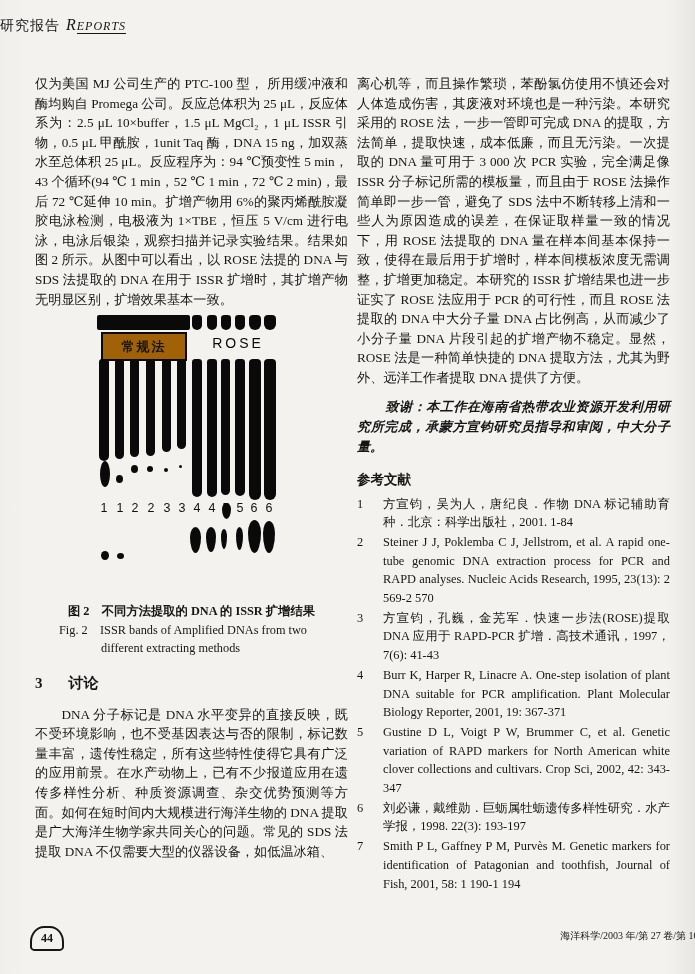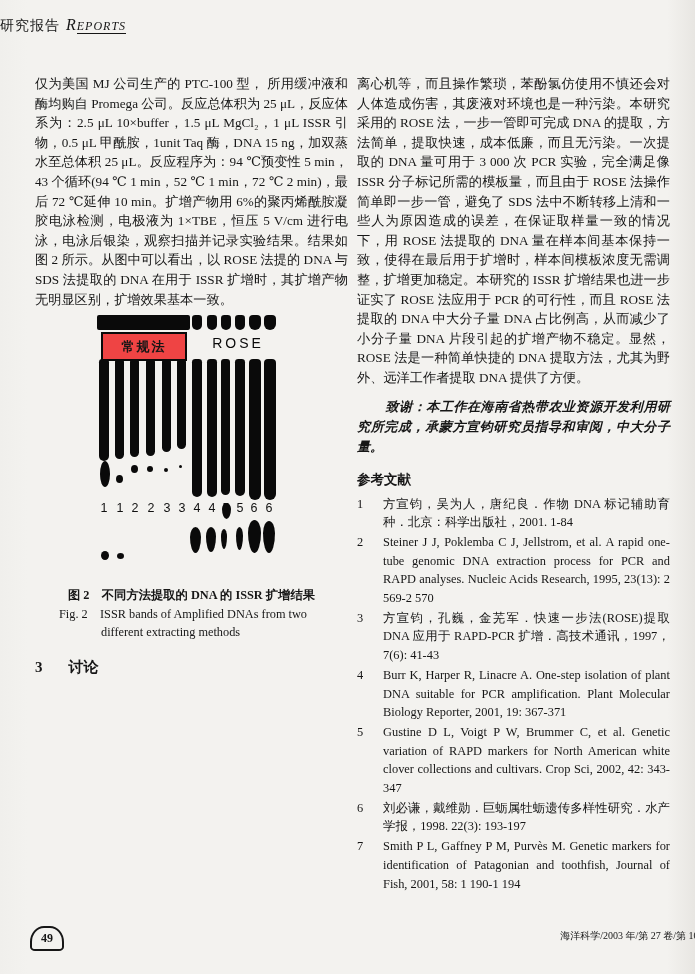--- a/index.html
+++ b/index.html
@@ -21,40 +21,40 @@
   p.body-text{
     margin:0;font-size:13.2px;line-height:19.6px;text-align:justify;
   }
   p.indented{text-indent:2em;}
   
   .gel-figure{position:relative;width:190px;height:263px;margin:6px 0 0 62px;}
   .gel-black{position:absolute;background:#0a0a0a;}
   .gel-wellbar{left:0;top:0;width:93px;height:15px;border-radius:2px;}
   .gel-label-box{
     position:absolute;left:4px;top:17px;width:82px;height:25px;
-    background:#ef4444;border:2px solid #0a0a0a;
+    background:#a16207;border:2px solid #0a0a0a;
     display:flex;align-items:center;justify-content:center;
     font-size:13px;font-weight:bold;letter-spacing:2px;
   }
   .gel-rose-label{
     position:absolute;left:104px;top:20px;width:74px;text-align:center;
     font-family:"Liberation Sans","DejaVu Sans",sans-serif;
     font-size:14px;letter-spacing:3px;color:#0a0a0a;
   }
   .gel-lane{border-radius:4px 4px 6px 6px;}
   .gel-dot{border-radius:50%;}
   .gel-blob{border-radius:50% 50% 50% 50% / 38% 38% 62% 62%;}
   .gel-numbers{
     position:absolute;left:0;top:186px;width:190px;height:16px;
     font-family:"Liberation Sans","DejaVu Sans",sans-serif;
     font-size:12.5px;color:#111;
   }
   .gel-numbers span{position:absolute;width:14px;text-align:center;}
   
-  .fig-caption{margin-top:8px;font-size:12.3px;line-height:18.5px;}
+  .fig-caption{margin-top:24px;font-size:12.3px;line-height:18.5px;}
   .cap-zh{text-align:center;font-weight:bold;}
   .cap-en{margin:0 0 0 24px;padding-left:42px;text-indent:-42px;}
   .cap-note{margin-left:66px;font-size:11.8px;}
   
   .section-heading{margin:16px 0 12px 0;font-size:15px;font-weight:bold;}
   .section-heading .sec-no{margin-right:26px;}
   
   .ack{margin-top:9px;font-style:italic;font-weight:bold;font-size:13px;line-height:20px;text-align:justify;text-indent:2.2em;}
   
   .refs-heading{margin:14px 0 6px 0;font-size:13.5px;font-weight:bold;}
@@ -139,20 +139,21 @@
 
   <div class="fig-caption">
     <div class="cap-zh">图 2　不同方法提取的 DNA 的 ISSR 扩增结果</div>
     <div class="cap-en">Fig. 2　ISSR bands of Amplified DNAs from two different extracting methods</div>
   </div>
 
   <div class="section-heading">
     <span class="sec-no">3</span><span>讨论</span>
   </div>
 
+  <p class="body-text indented">DNA 分子标记是 DNA 水平变异的直接反映，既不受环境影响，也不受基因表达与否的限制，标记数量丰富，遗传性稳定，所有这些特性使得它具有广泛的应用前景。在水产动物上，已有不少报道应用在遗传多样性分析、种质资源调查、杂交优势预测等方面。如何在短时间内大规模进行海洋生物的 DNA 提取是广大海洋生物学家共同关心的问题。常见的 SDS 法提取 DNA 不仅需要大型的仪器设备，如低温冰箱、</p>
 </div>
 
 <div class="col col-right">
   <p class="body-text">离心机等，而且操作繁琐，苯酚氯仿使用不慎还会对人体造成伤害，其废液对环境也是一种污染。本研究采用的 ROSE 法，一步一管即可完成 DNA 的提取，方法简单，提取快速，成本低廉，而且无污染。一次提取的 DNA 量可用于 3 000 次 PCR 实验，完全满足像 ISSR 分子标记所需的模板量，而且由于 ROSE 法操作简单即一步一管，避免了 SDS 法中不断转移上清和一些人为原因造成的误差，在保证取样量一致的情况下，用 ROSE 法提取的 DNA 量在样本间基本保持一致，使得在最后用于扩增时，样本间模板浓度无需调整，扩增更加稳定。本研究的 ISSR 扩增结果也进一步证实了 ROSE 法应用于 PCR 的可行性，而且 ROSE 法提取的 DNA 中大分子量 DNA 占比例高，从而减少了小分子量 DNA 片段引起的扩增产物不稳定。显然，ROSE 法是一种简单快捷的 DNA 提取方法，尤其为野外、远洋工作者提取 DNA 提供了方便。</p>
   <p class="ack">致谢：本工作在海南省热带农业资源开发利用研究所完成，承蒙方宣钧研究员指导和审阅，中大分子量。</p>
   <div class="refs-heading">参考文献</div>
   <ol class="refs">
     <li>
         <span class="ref-no">1</span>
         <span class="ref-text">方宣钧，吴为人，唐纪良．作物 DNA 标记辅助育种．北京：科学出版社，2001. 1-84</span>
@@ -178,15 +179,15 @@
         <span class="ref-text">刘必谦，戴维勋．巨蛎属牡蛎遗传多样性研究．水产学报，1998. 22(3): 193-197</span>
       </li>
     <li>
         <span class="ref-no">7</span>
         <span class="ref-text">Smith P L, Gaffney P M, Purvès M. Genetic markers for identification of Patagonian and toothfish, Journal of Fish, 2001, 58: 1 190-1 194</span>
       </li>
   </ol>
 </div>
 
 <div class="page-footer">
-  <div class="page-badge">49</div>
+  <div class="page-badge">44</div>
   <div class="journal-line">海洋科学/2003 年/第 27 卷/第 10 期</div>
 </div>
 
 </body></html>

